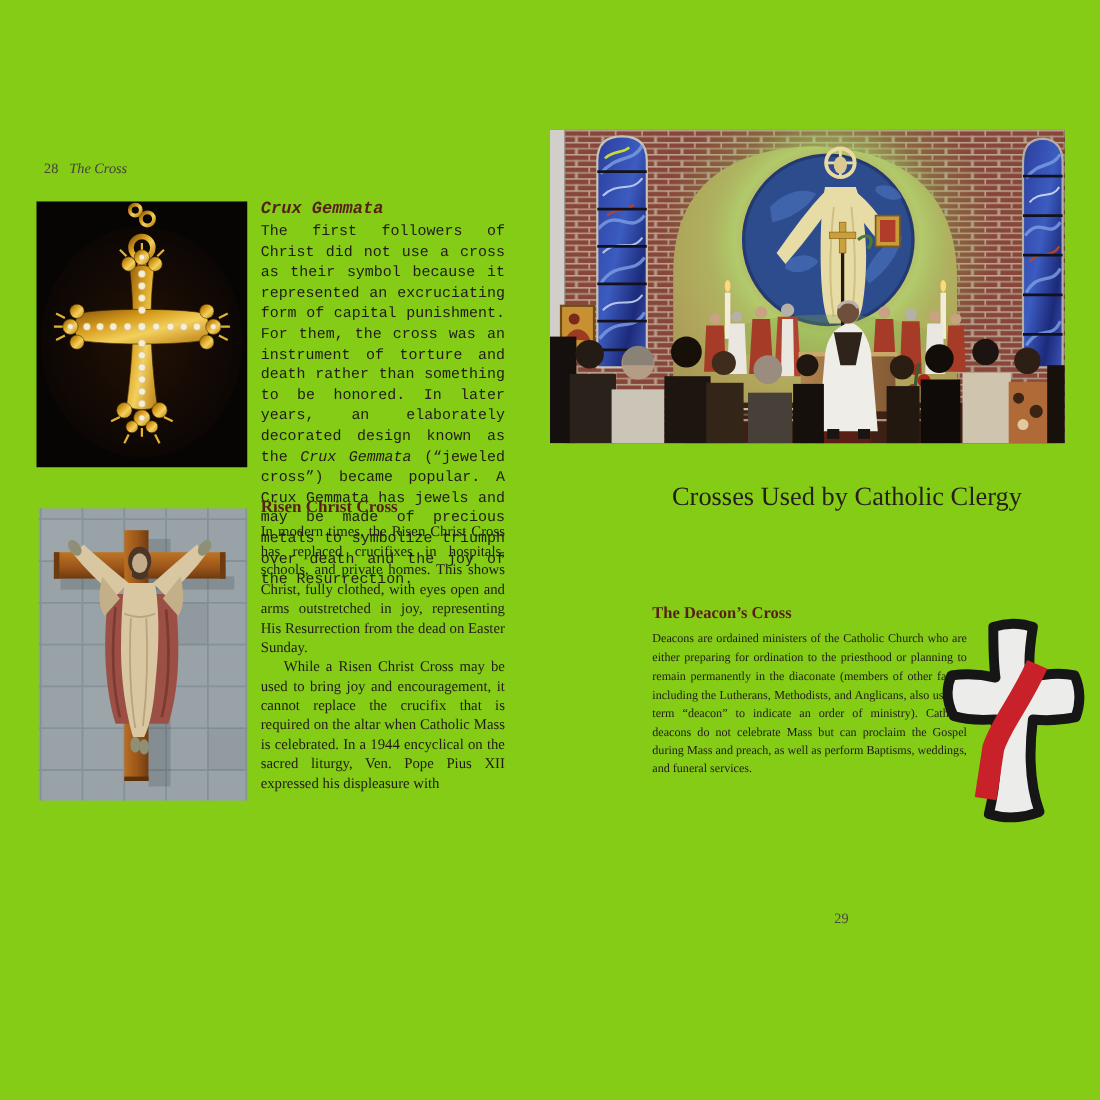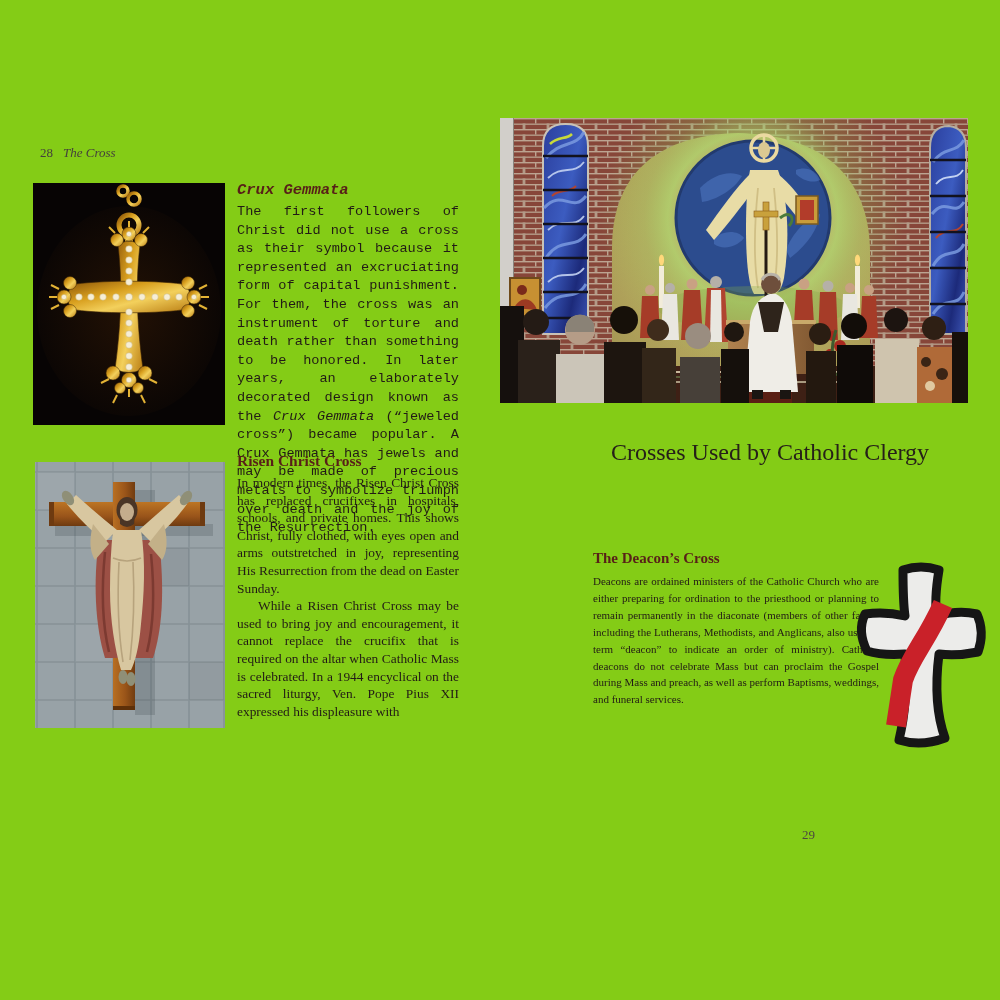--- a/index.html
+++ b/index.html
@@ -27,21 +27,21 @@
   .indent{text-indent:21px;}
   .fullw{left:40px;top:736px;width:421px;font-size:13.8px;line-height:18.4px;text-align:justify;}
   .fullw sup{font-size:9px;line-height:0;}
   
   .chapter-block{left:550px;top:433px;width:440px;text-align:center;}
   .chapter-label{font-size:15.5px;letter-spacing:1.5px;color:#2e2823;margin:0;}
   .chapter-title{font-size:24px;color:#262019;margin:6px 0 0 0;font-weight:normal;}
   .col-deacon{left:593px;top:538px;width:286px;margin-top:12px;}
   .col-deacon .h-maroon{font-size:15px;margin-bottom:6px;}
   .col-deacon .body-p{font-size:11px;line-height:16.9px;}
-  .pagenum{left:715px;top:827px;width:100px;text-align:right;font-size:13px;color:#4c4741;}
+  .pagenum{left:715px;top:827px;width:100px;text-align:center;font-size:13px;color:#4c4741;}
 </style>
 </head>
 <body>
 
 <div class="canvas">
 
   <div class="abs runhead">
     <span class="num">28</span><span class="bk">The Cross</span>
   </div>
 

